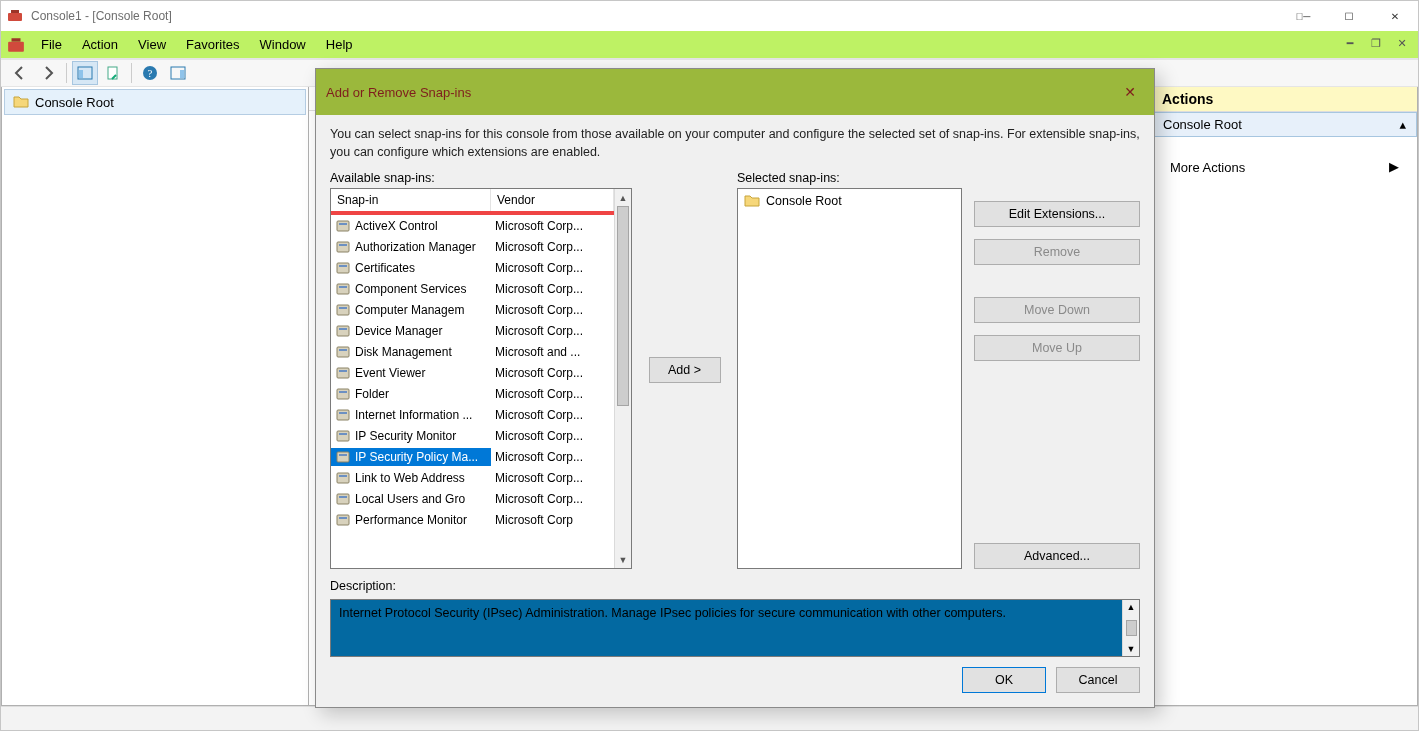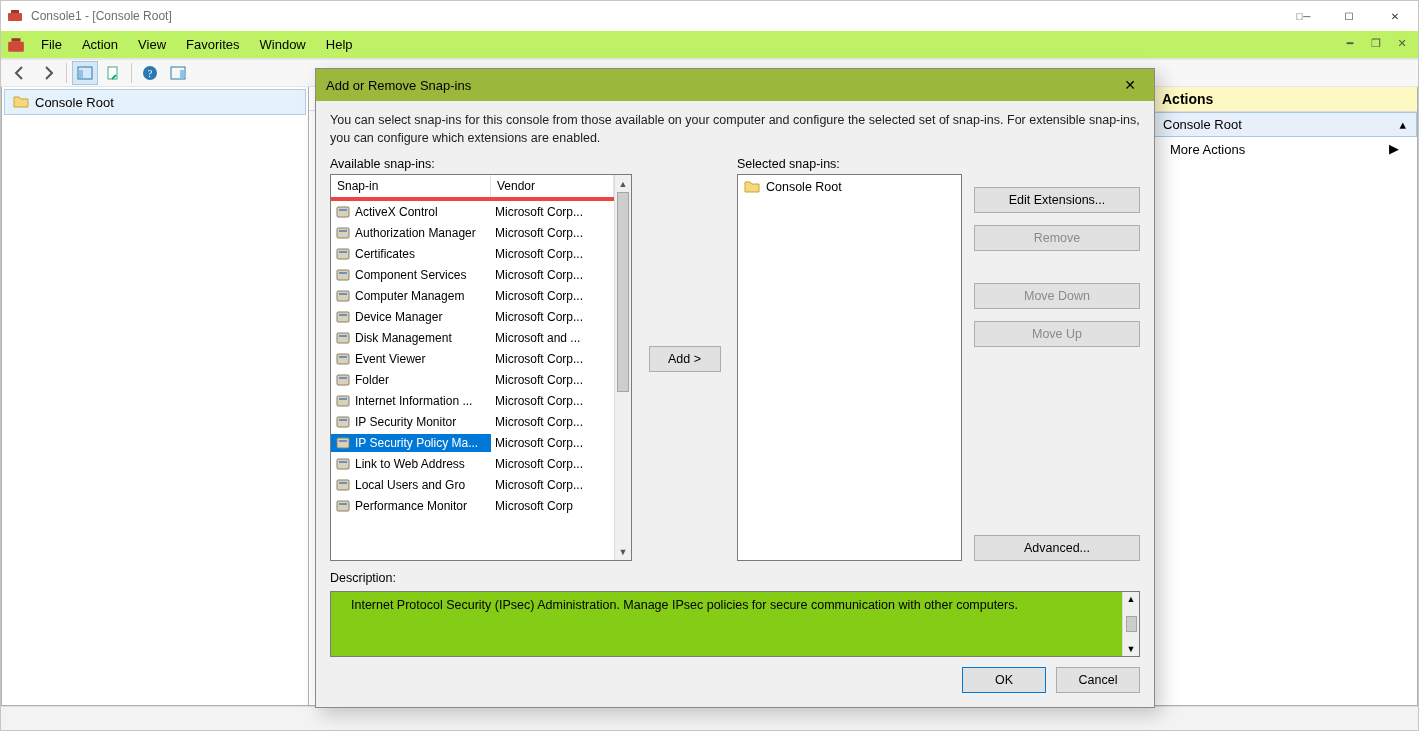--- a/index.html
+++ b/index.html
@@ -44,28 +44,28 @@
 .tree-panel{width:308px;border:1px solid #b0b0b0;border-top:none;background:#fff;margin:0;}
 .tree-item{display:flex;align-items:center;gap:6px;padding:4px 8px;margin:2px;border:1px solid #b5cde3;background:#e5f1fb;}
 .tree-item .fold-icon{width:16px;height:16px;}
 
 .mid-panel{flex:1;border:1px solid #b0b0b0;border-left:0;border-top:none;background:#fff;display:flex;}
 .mid-header{height:24px;display:flex;align-items:center;border-bottom:1px solid #ddd;padding:0 8px;font-size:12px;color:#444;}
 
 .actions-panel{width:266px;border:1px solid #b0b0b0;border-left:0;border-top:none;background:#fff;display:flex;flex-direction:column;}
 .actions-title{background:#fef9c3;border-bottom:1px solid #ddd;padding:4px 10px;font-weight:700;font-size:14px;}
 .actions-section{background:#e7f0fa;border:1px solid #a7c6e0;padding:4px 10px;display:flex;align-items:center;justify-content:space-between;margin:0;}
-.actions-link{padding:4px 18px;display:flex;align-items:flex-end;justify-content:space-between;}
+.actions-link{padding:22px 18px;display:flex;align-items:flex-end;justify-content:space-between;}
 .actions-link .arrow{font-family:"Segoe UI Symbol";}
 
 .statusbar{height:24px;border-top:1px solid #ddd;background:#f3f3f3;}
 
 
 .dialog{position:absolute;left:315px;top:68px;width:840px;height:640px;background:var(--dialog-bg);border:1px solid #8a8a8a;box-shadow:6px 6px 18px rgba(0,0,0,0.2);display:flex;flex-direction:column;}
-.dlg-titlebar{height:32px;background:var(--dialog-titlebar);display:flex;align-items:center;justify-content:space-between;color:#000000;padding:0 10px;}
+.dlg-titlebar{height:46px;background:var(--dialog-titlebar);display:flex;align-items:center;justify-content:space-between;color:#7f1d1d;padding:0 10px;}
 .dlg-titlebar .t{font-size:13px;}
 .dlg-titlebar .close{width:28px;height:28px;display:flex;align-items:center;justify-content:center;cursor:pointer;font-size:14px;}
 .dlg-body{flex:1;padding:10px 14px 14px 14px;display:flex;flex-direction:column;gap:10px;min-height:0;}
 .intro{font-size:12.5px;line-height:1.45;color:#222;}
 
 .columns{flex:1;display:flex;gap:12px;min-height:0;}
 
 .col-label{font-size:12.5px;margin-bottom:3px;display:block;}
 
 .avail-wrap{width:306px;display:flex;flex-direction:column;min-height:0;}
@@ -90,21 +90,21 @@
 .selcol{width:228px;display:flex;flex-direction:column;min-height:0;}
 .selbox{flex:1;border:1px solid #7a7a7a;background:#fff;padding:2px;}
 .sel-item{display:flex;align-items:center;gap:6px;padding:2px 4px;background:#fff;font-size:12.5px;}
 .sel-item .fold-icon{width:16px;height:16px;}
 
 .rightcol{display:flex;flex-direction:column;gap:12px;flex:0 0 166px;}
 .rightcol .btn{width:100%;}
 .rc-sp{flex:1;}
 
 .descwrap{display:flex;flex-direction:column;gap:3px;}
-.descbox{border:1px solid #7a7a7a;background:#84cc16;height:66px;display:flex;padding-left:12px;}
+.descbox{border:1px solid #7a7a7a;background:#0369a1;height:58px;display:flex;}
 .descbox .d-text{flex:1;padding:6px 8px;font-size:12.5px;}
 .descbox .d-scroll{width:17px;background:#f0f0f0;border-left:1px solid #dadada;display:flex;flex-direction:column;align-items:center;justify-content:space-between;font-size:9px;padding:2px 0;}
 .descbox .d-scroll .thumb2{width:11px;height:16px;background:#cdcdcd;border:1px solid #a5a5a5;}
 
 .dlg-buttons{display:flex;justify-content:flex-end;gap:10px;}
 .btn-primary{border:1px solid #0078d7;}
 
 
 svg{display:block;}
 </style>

